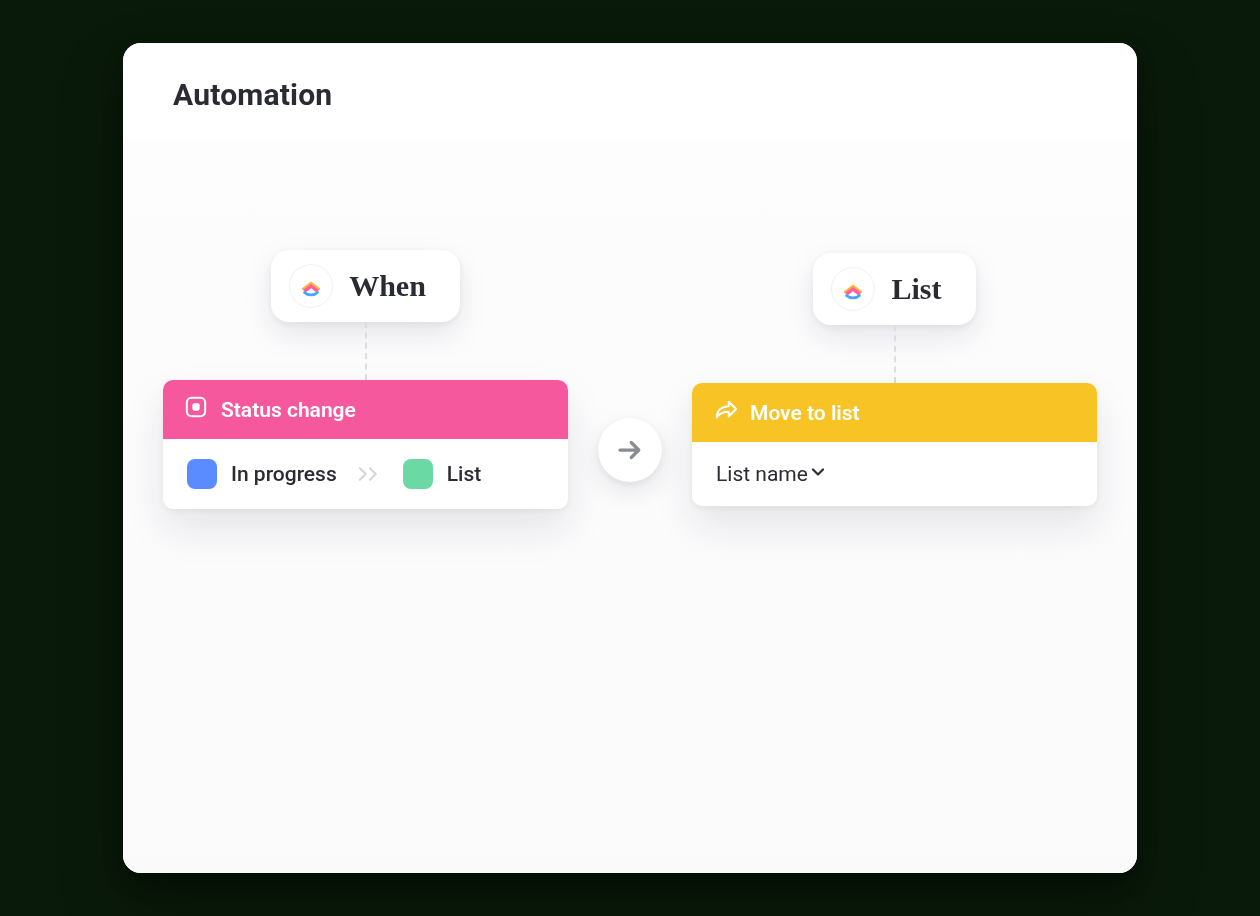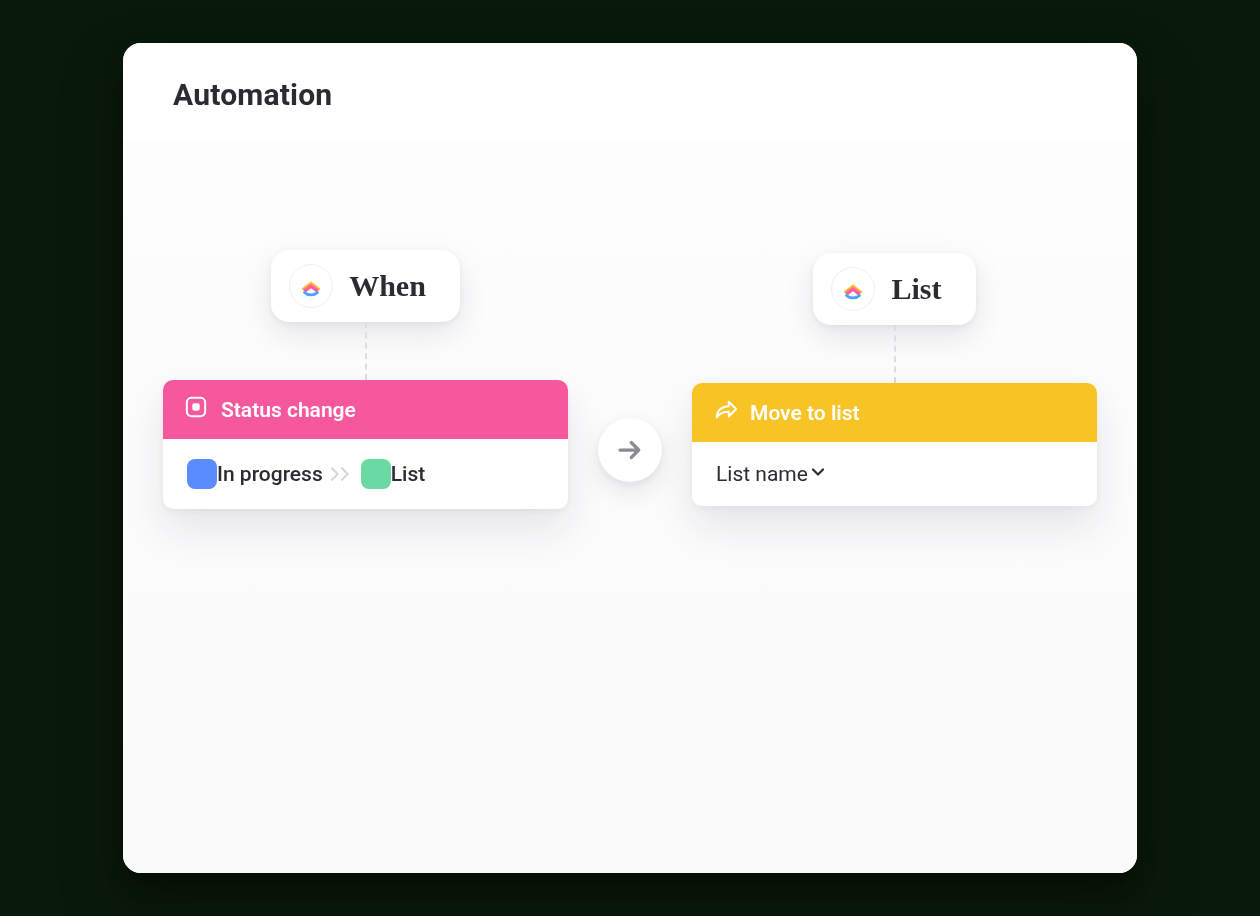--- a/index.html
+++ b/index.html
@@ -93,20 +93,21 @@
     color: #fff;
     font-size: 21px;
     font-weight: 600;
   }
   .hdr-pink { background: #f5589c; align-items: center; }
   .hdr-amber { background: #f7c325; gap: 12px; }
   .card-body {
     padding: 20px 24px;
     display: flex;
     align-items: center;
+    gap: 14px;
   }
   .swatch {
     width: 30px; height: 30px; border-radius: 8px;
   }
   .sw-blue { background: #5a8cff; }
   .sw-green { background: #6ad9a4; }
   .status-text {
     font-size: 21px;
     font-weight: 500;
     color: #2b2b33;

